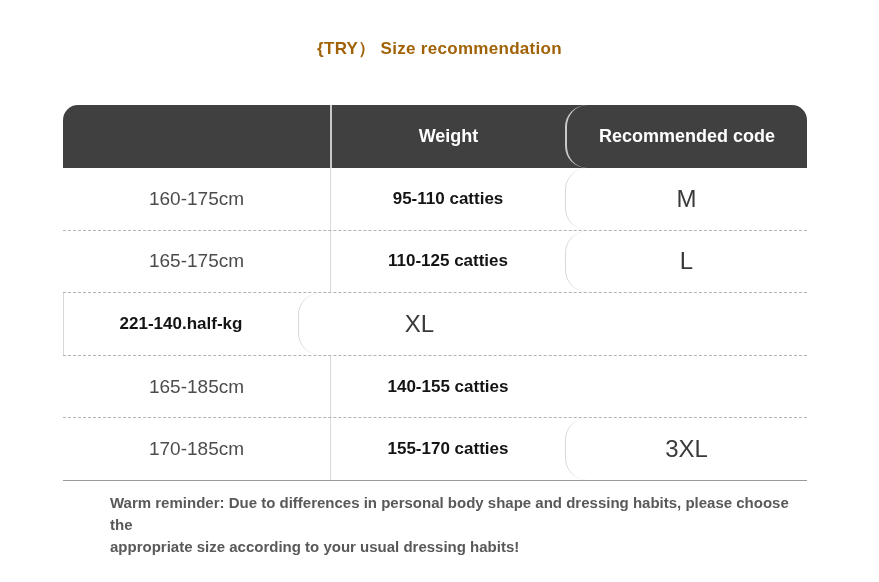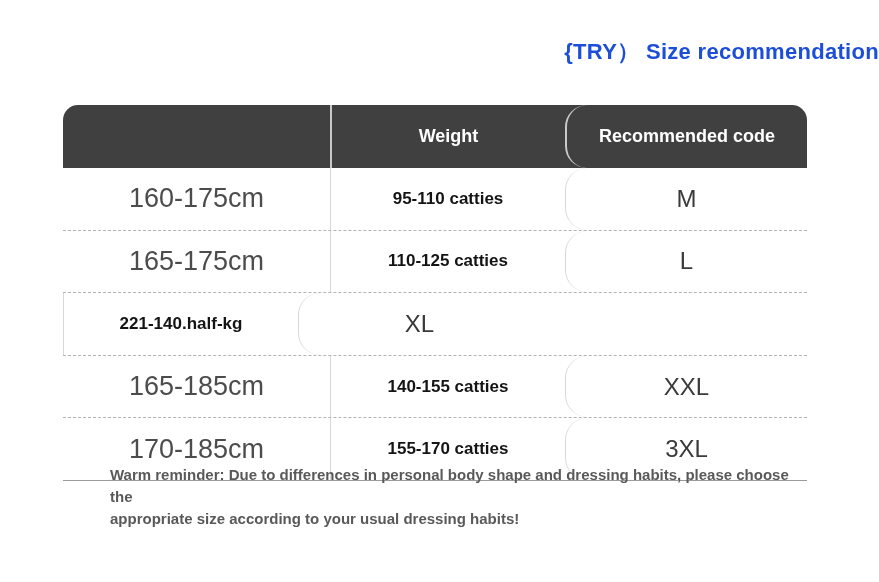--- a/index.html
+++ b/index.html
@@ -5,24 +5,24 @@
   * { margin:0; padding:0; box-sizing:border-box; }
   html, body { width:879px; height:582px; }
   body {
     position:relative;
     background:#ffffff;
     font-family:"Liberation Sans","DejaVu Sans",sans-serif;
     overflow:hidden;
   }
   .page-title {
     padding-top:37px;
-    text-align:right;
-    font-size:22px;
+    text-align:center;
+    font-size:17px;
     font-weight:bold;
-    color:#1d4ed8;
+    color:#a16207;
     letter-spacing:0.3px;
   }
   .size-table {
     position:absolute;
     left:63px;
     top:105px;
     width:744px;
   }
   .thead {
     display:flex;
@@ -47,27 +47,27 @@
     height:62.6px;
     border-bottom:1px dashed #b3b3b3;
   }
   .trow:last-child { border-bottom:1px solid #9a9a9a; }
   .trow .cell {
     display:flex;
     align-items:center;
     justify-content:center;
   }
   .trow .col2, .trow .col3 { border-left:1px solid #d8d8d8; }
-  .height-cell { font-size:27px; color:#4c4c4c; }
+  .height-cell { font-size:19px; color:#4c4c4c; }
   .weight-cell { font-size:17px; font-weight:bold; color:#141414; }
   .code-cell   { font-size:24px; color:#3a3a3a; }
   .warm-reminder {
     position:absolute;
     left:110px;
-    top:464px;
+    top:492px;
     width:700px;
     font-size:15px;
     font-weight:bold;
     color:#595959;
     line-height:22px;
   }
 </style>
 </head>
 <body>
 
@@ -93,21 +93,20 @@
   </div>
 
   <div class="trow">
     <div class="cell col2 weight-cell">221-140.half-kg</div>
     <div class="cell col3 code-cell">XL</div>
   </div>
 
   <div class="trow">
     <div class="cell col1 height-cell">165-185cm</div>
     <div class="cell col2 weight-cell">140-155 catties</div>
-    <div class="cell col3 code-cell">XXL</div>
   </div>
 
   <div class="trow">
     <div class="cell col1 height-cell">170-185cm</div>
     <div class="cell col2 weight-cell">155-170 catties</div>
     <div class="cell col3 code-cell">3XL</div>
   </div>
 </div>
 
 <div class="warm-reminder">

